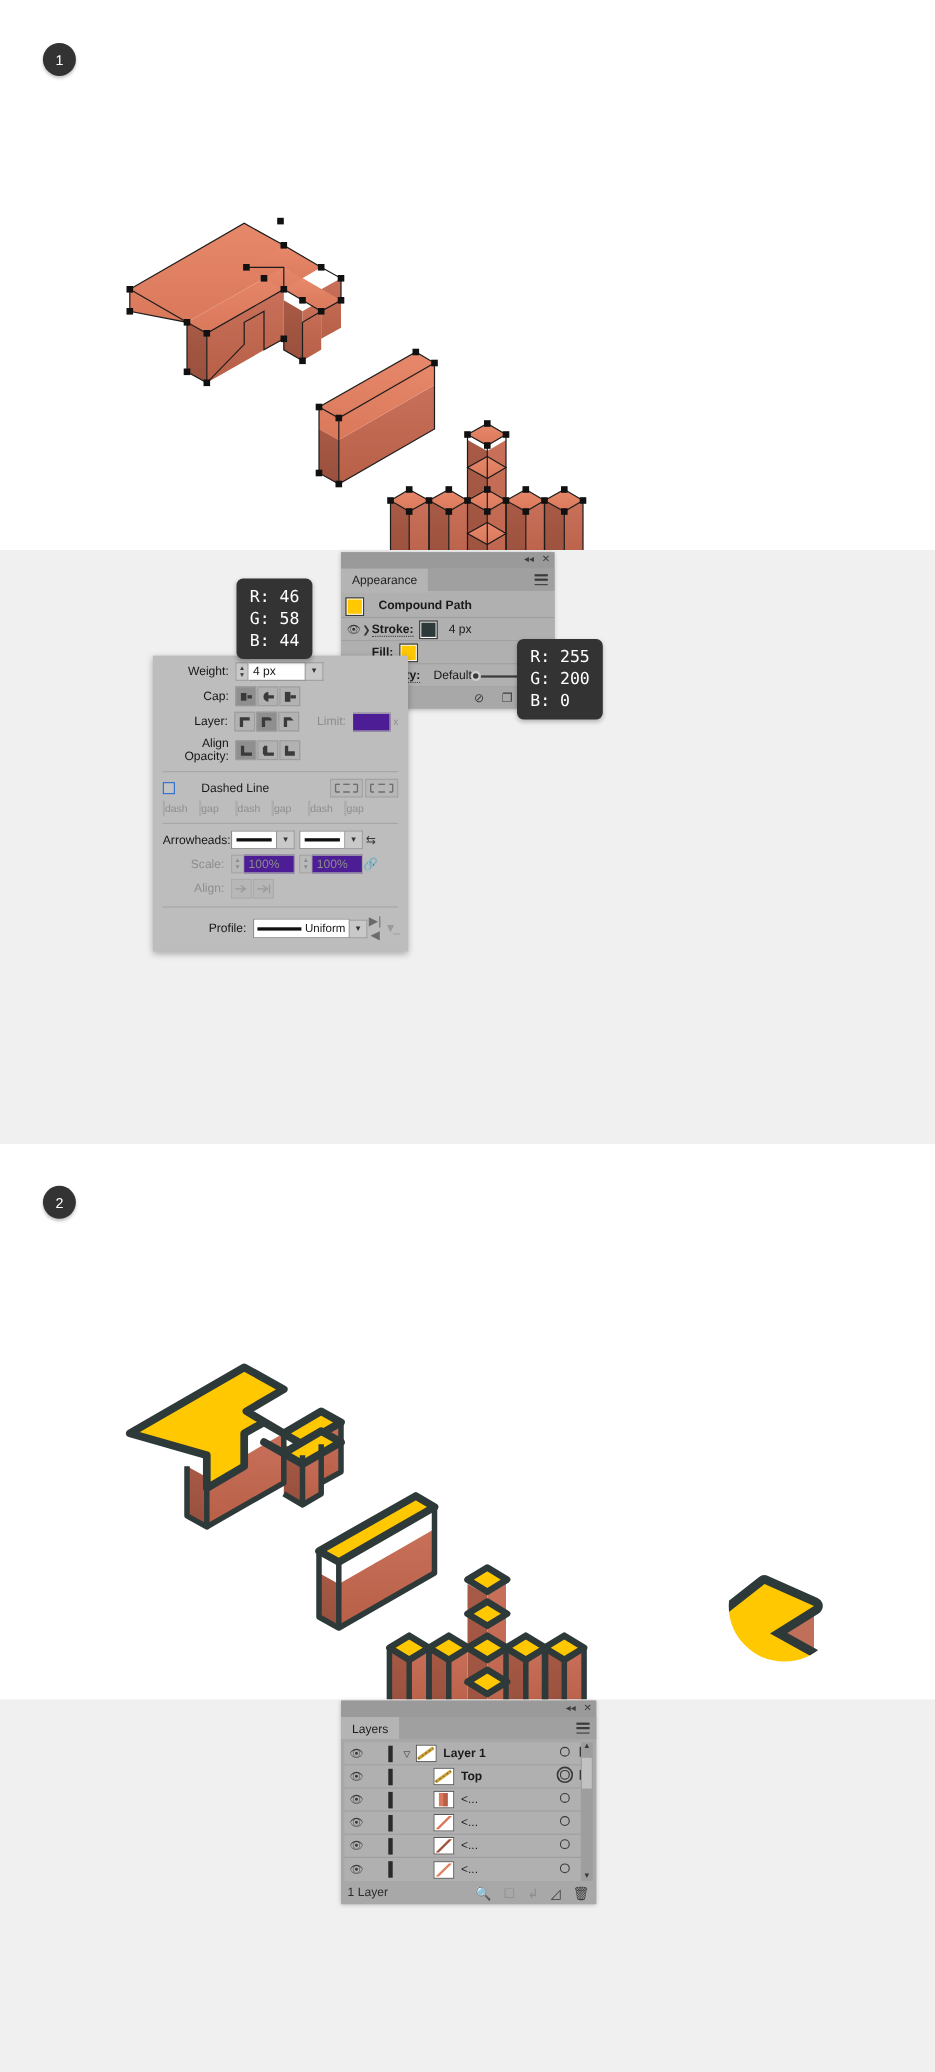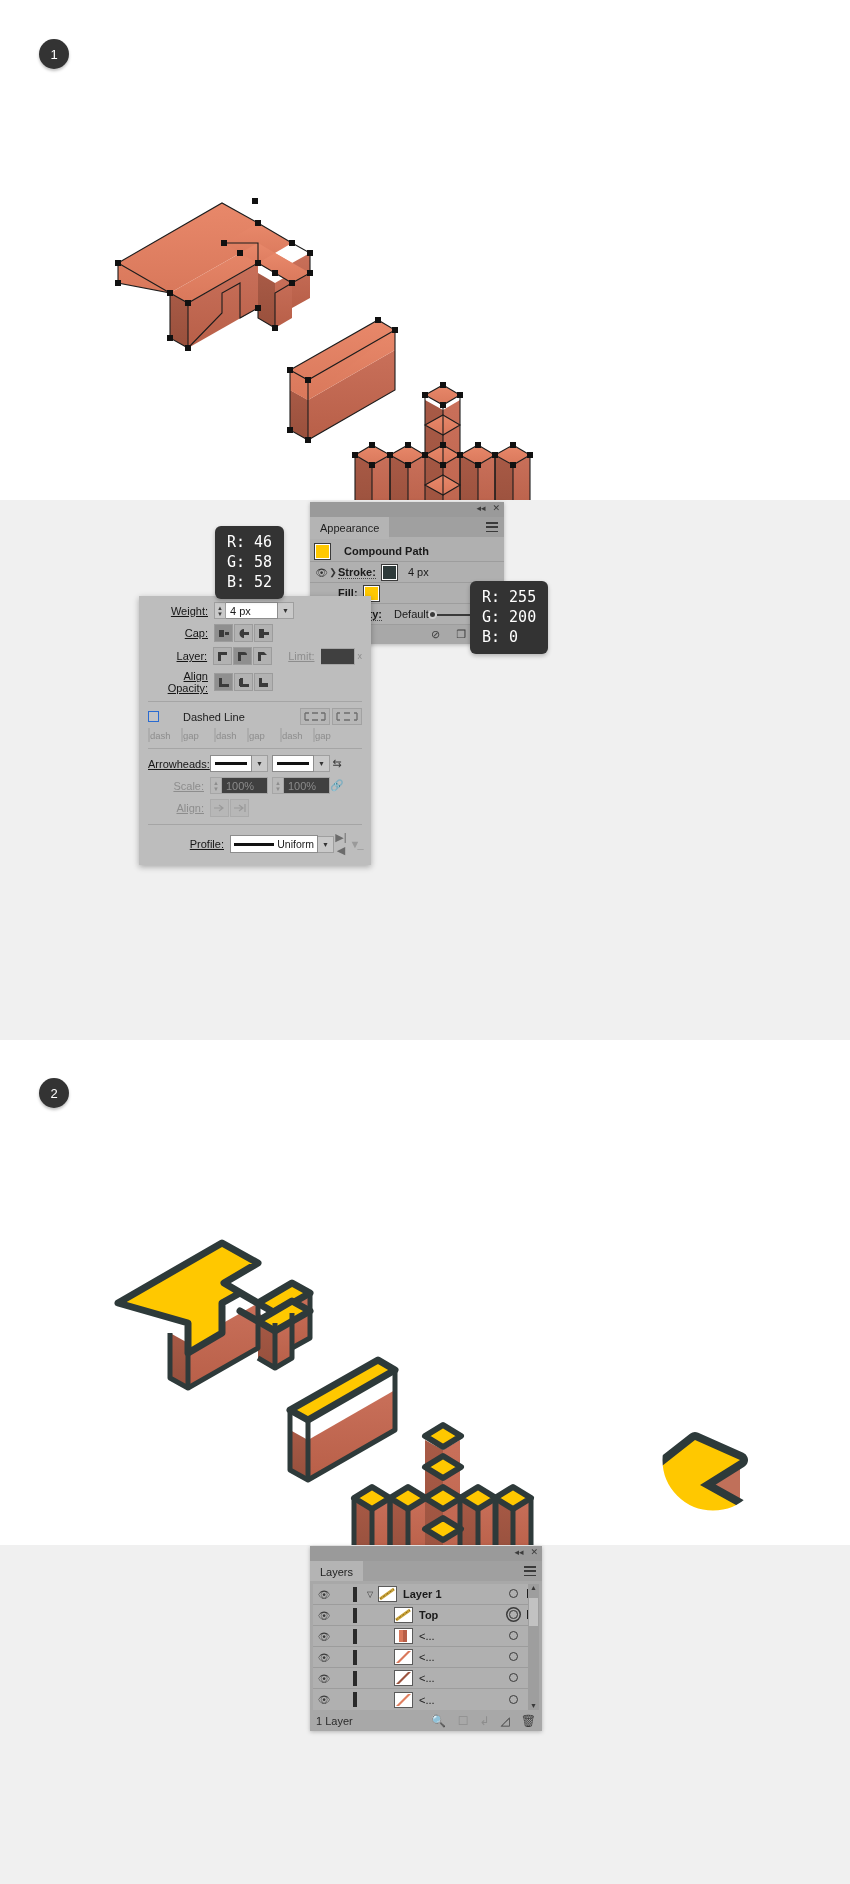--- a/index.html
+++ b/index.html
@@ -105,35 +105,35 @@
   
   #stroke-panel {
     left: 139px; top: 711px; width: 232px;
     background: #bdbdbd;
     box-shadow: 0 2px 6px rgba(0,0,0,0.3);
     padding: 6px 9px 8px 9px;
   }
   .sp-row { display: flex; align-items: center; margin-bottom: 5px; }
   .sp-lab {
     width: 66px; text-align: right; padding-right: 6px;
-    font-size: 11px; color: #161616; text-decoration: underline;
+    font-size: 11px; color: #161616;
   }
   .sp-lab.dim { color: #8d8d8d; }
   .stepper {
     width: 12px; height: 17px;
     background: #c9c9c9; border: 1px solid #9f9f9f;
     display:flex; flex-direction:column; align-items:center; justify-content:center;
     font-size: 6px; color:#3a3a3a; line-height:6px;
   }
   .sp-input {
     height: 17px; background: #fff; border: 1px solid #8d8d8d;
     border-left: none; display:flex; align-items:center;
     padding: 0 4px; font-size: 11px; min-width: 52px;
   }
-  .sp-input.dim { background: #404040; color: #8b8b8b; border-color:#a6a6a6; }
+  .sp-input.dim { background: #4c1d95; color: #8b8b8b; border-color:#a6a6a6; }
   .sp-dd {
     width: 16px; height: 17px; background: #c9c9c9; border:1px solid #9f9f9f;
     border-left:none; display:flex; align-items:center; justify-content:center;
     font-size: 7px; color:#333;
   }
   .btn3 { display: flex; }
   .ibtn {
     width: 19px; height: 18px; background: #b2b2b2; border: 1px solid #9c9c9c;
     margin-right: 1px; display:flex; align-items:center; justify-content:center;
   }
@@ -653,21 +653,21 @@
         <span>Uniform</span>
       </span>
       <span class="sp-dd">▼</span>
       <span class="small-ico" style="color:#6b6b6b;">▶|◀</span>
       <span class="small-ico" style="color:#9a9a9a;">▼̲</span>
     </div>
   </div>
 
   <div class="callout" style="left:215px; top:26px;">R: 46
 G: 58
-B: 52</div>
+B: 44</div>
 
   <div class="leader" style="left:437px; top:114px; width:40px;"></div>
   <div class="leader-dot" style="left:428px; top:110px;"></div>
   <div class="callout" style="left:470px; top:81px;">R: 255
 G: 200
 B: 0</div>
 </div>
 
 <div class="panel-section sec-white" style="height:505px;">
 

